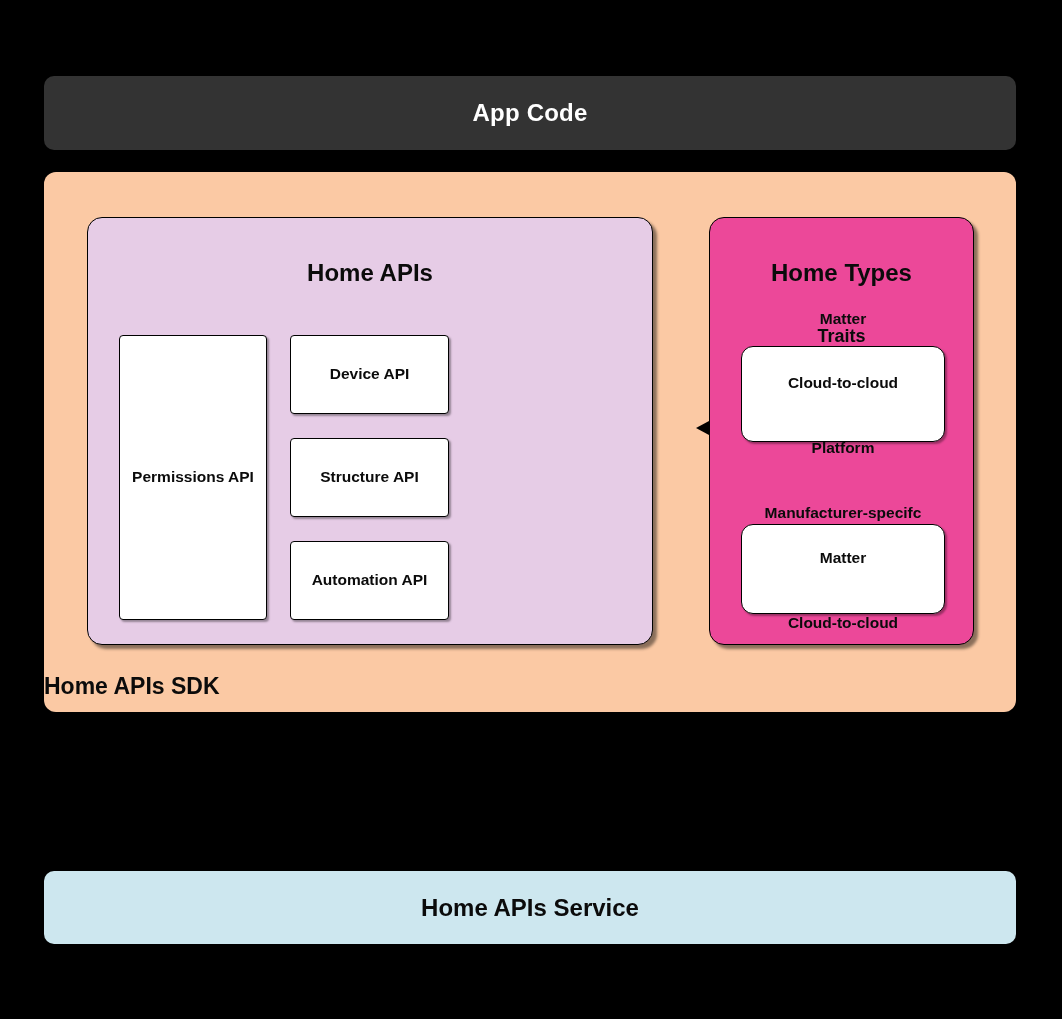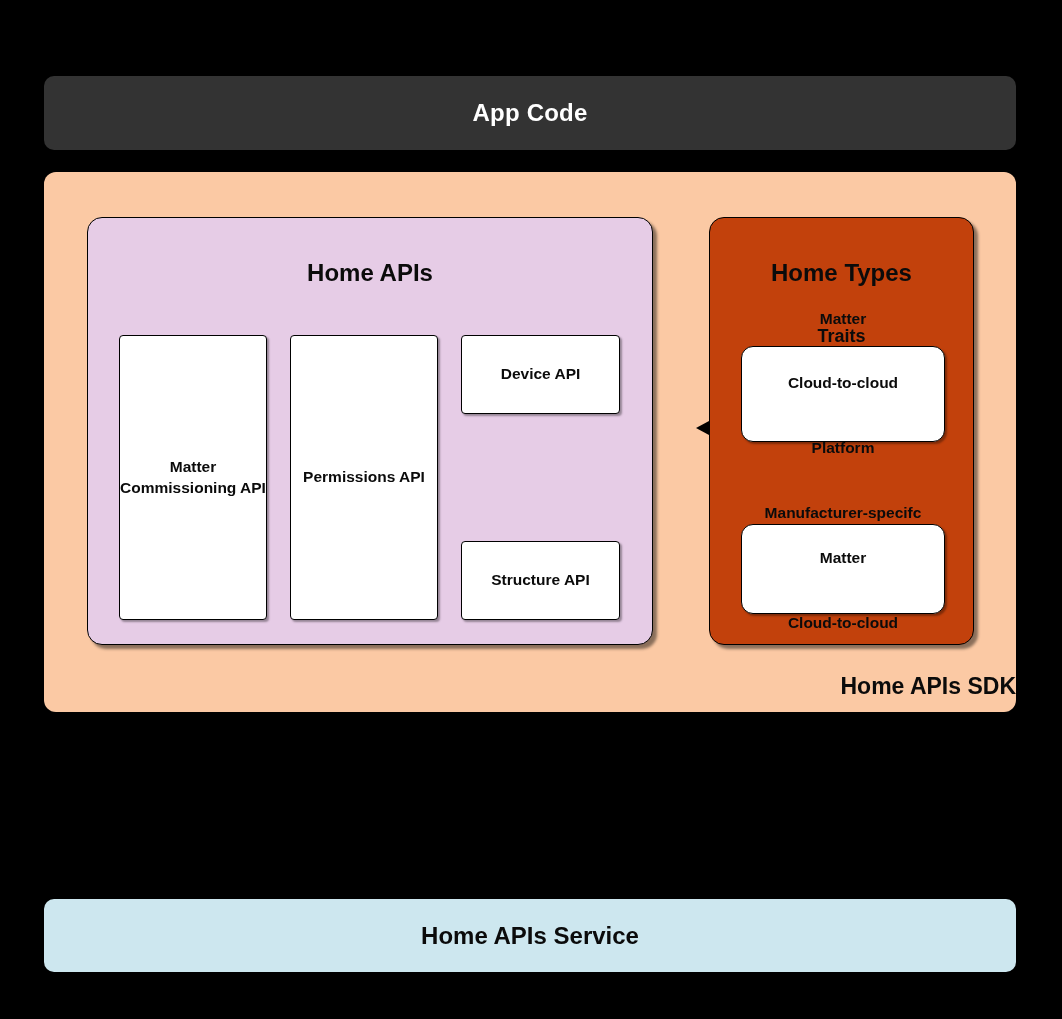--- a/index.html
+++ b/index.html
@@ -54,21 +54,21 @@
     background: #fbc9a4;
     border-radius: 12px;
     box-sizing: border-box;
     padding-left: 8px;
   }
   .sdk-label {
     position: absolute;
     left: 0;
     right: 0;
     bottom: 12px;
-    text-align: right;
+    text-align: left;
     color: #0b0b0b;
     font-size: 23px;
     font-weight: bold;
   }
 
   
   .home-apis-panel {
     position: absolute;
     left: 43px;
     top: 45px;
@@ -133,21 +133,21 @@
     height: 79px;
   }
 
   
   .home-types-panel {
     position: absolute;
     left: 665px;
     top: 45px;
     width: 265px;
     height: 428px;
-    background: #c2410c;
+    background: #ec4899;
     border: 1.6px solid #000000;
     border-radius: 15px;
     box-sizing: border-box;
     box-shadow: 4px 4px 3px rgba(0,0,0,0.45);
   }
   .subheading {
     position: absolute;
     left: 0;
     right: 0;
     text-align: center;
@@ -202,21 +202,20 @@
     left: 44px;
     top: 871px;
     width: 972px;
     height: 73px;
     background: #cde7ef;
     border-radius: 10px;
     display: flex;
     align-items: center;
     justify-content: center;
     box-sizing: border-box;
-    margin-top: 28px;
   }
   .service-label {
     color: #0b0b0b;
     font-size: 24px;
     font-weight: bold;
   }
 </style>
 </head>
 <body>
 
@@ -225,25 +224,25 @@
   <div class="app-code-bar">
     <span class="app-code-label">App Code</span>
   </div>
 
   <div class="sdk-container">
 
     <div class="home-apis-panel">
       <div class="panel-title">Home APIs</div>
 
       <div class="api-columns">
-        <div class="api-box tall">Matter Commissioning API</div>
         <div class="api-box tall">Permissions API</div>
         <div class="api-stack">
           <div class="api-box small">Device API</div>
           <div class="api-box small">Structure API</div>
+          <div class="api-box small">Automation API</div>
         </div>
       </div>
     </div>
 
     <svg class="connector-arrow" viewBox="0 0 58 26">
       <line x1="9" y1="13" x2="49" y2="13" stroke="#000000" stroke-width="4"></line>
       <polygon points="0,13 13,6 13,20" fill="#000000"></polygon>
       <polygon points="58,13 45,6 45,20" fill="#000000"></polygon>
     </svg>
 

